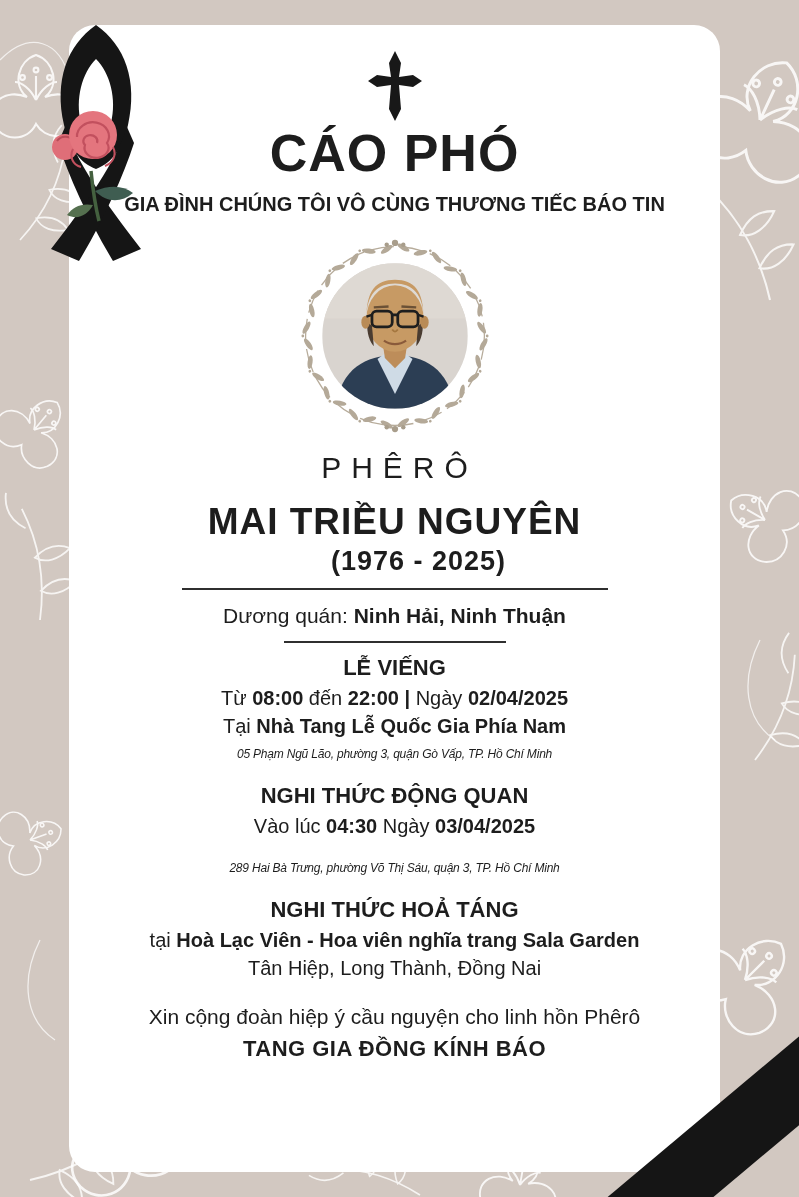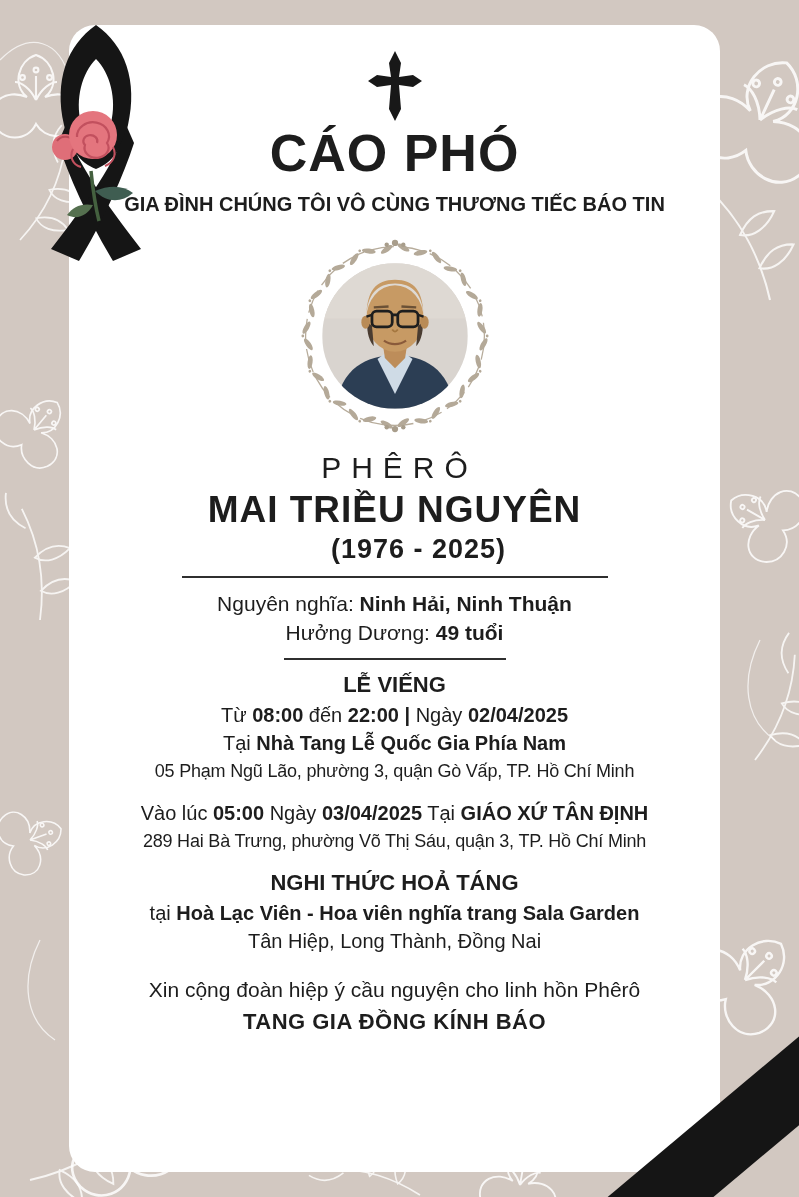--- a/index.html
+++ b/index.html
@@ -14,28 +14,28 @@
     position:absolute;left:69px;top:25px;width:651px;height:1147px;
     background:#ffffff;border-radius:26px;z-index:1;
     text-align:center;overflow:hidden;box-sizing:border-box;padding-top:26px;
   }
   .cross-wrap{height:70px;margin-bottom:4px;}
   .title{font-size:52px;line-height:56px;font-weight:800;letter-spacing:1px;margin:4px 0 10px;}
   .subtitle{font-size:20px;line-height:27px;font-weight:700;}
   .wreath-wrap{position:relative;width:212px;height:212px;margin:12px auto 8px;}
   .wreath-wrap svg{position:absolute;left:0;top:0;}
   .saint-name{font-size:30px;line-height:36px;font-weight:300;letter-spacing:10px;margin-top:6px;text-indent:10px;}
-  .full-name{font-size:37px;line-height:44px;font-weight:800;letter-spacing:1px;margin-top:2px;}
+  .full-name{font-size:37px;line-height:44px;font-weight:800;letter-spacing:1px;margin-top:14px;}
   .years{font-size:27px;line-height:31px;font-weight:700;letter-spacing:1px;margin-top:2px;margin-left:48px;}
   .divider{border:0;background:#2f2f2f;height:2px;margin:11px auto;}
   .divider.wide{width:426px;}
   .divider.narrow{width:222px;}
   .detail-line,.line{font-size:21px;line-height:29px;margin:0;white-space:nowrap;}
   .line{font-size:20px;line-height:28px;}
-  .line.long{font-size:18px;letter-spacing:-0.2px;}
+  .line.long{font-size:12px;letter-spacing:-0.2px;font-style:italic;}
   .section{margin-top:14px;}
   .section-heading{font-size:22px;line-height:27px;font-weight:700;margin:8px 0 3px;}
   .b{font-weight:700;}
   .bar{font-weight:600;}
   .footer-block{margin-top:20px;}
   .prayer{font-size:21px;line-height:29px;margin:0;}
   .closing{font-size:22px;line-height:30px;font-weight:700;letter-spacing:.5px;margin:3px 0 0;}
   .mourning-ribbon{position:absolute;left:27px;top:23px;z-index:2;}
   .corner-band{
     position:absolute;left:558px;top:1098px;width:360px;height:68px;
@@ -156,35 +156,37 @@
         </g>
       </svg>
     </div>
 
     <div class="saint-name">PHÊRÔ</div>
     <div class="full-name">MAI TRIỀU NGUYÊN</div>
     <div class="years">(1976 - 2025)</div>
 
     <hr class="divider wide">
 
-    <p class="detail-line"><span>Nguyên nghĩa: </span><span class="b">Ninh Hải, Ninh Thuận</span></p>
-    <p class="detail-line"><span>Hưởng Dương: </span><span class="b">49 tuổi</span></p>
+    <p class="detail-line"><span>Dương quán: </span><span class="b">Ninh Hải, Ninh Thuận</span></p>
 
     <hr class="divider narrow">
 
     <div class="section" style="margin-top:2px;">
       <h2 class="section-heading">LỄ VIẾNG</h2>
       <p class="line"><span>Từ </span><span class="b">08:00</span><span> đến </span><span class="b">22:00</span><span class="bar"> | </span><span>Ngày </span><span class="b">02/04/2025</span></p>
       <p class="line"><span>Tại </span><span class="b">Nhà Tang Lễ Quốc Gia Phía Nam</span></p>
       <p class="line long"><span>05 Phạm Ngũ Lão, phường 3, quận Gò Vấp, TP. Hồ Chí Minh</span></p>
     </div>
 
-
     <div class="section">
-      <p class="line"><span>Vào lúc </span><span class="b">05:00</span><span> Ngày </span><span class="b">03/04/2025</span><span> Tại </span><span class="b">GIÁO XỨ TÂN ĐỊNH</span></p>
+      <h2 class="section-heading">NGHI THỨC ĐỘNG QUAN</h2>
+      <p class="line"><span>Vào lúc </span><span class="b">04:30</span><span> Ngày </span><span class="b">03/04/2025</span></p>
+    </div>
+
+    <div class="section">
       <p class="line long"><span>289 Hai Bà Trưng, phường Võ Thị Sáu, quận 3, TP. Hồ Chí Minh</span></p>
     </div>
 
     <div class="section">
       <h2 class="section-heading">NGHI THỨC HOẢ TÁNG</h2>
       <p class="line"><span>tại </span><span class="b">Hoà Lạc Viên - Hoa viên nghĩa trang Sala Garden</span></p>
       <p class="line"><span>Tân Hiệp, Long Thành, Đồng Nai</span></p>
     </div>
 
     <div class="footer-block">

